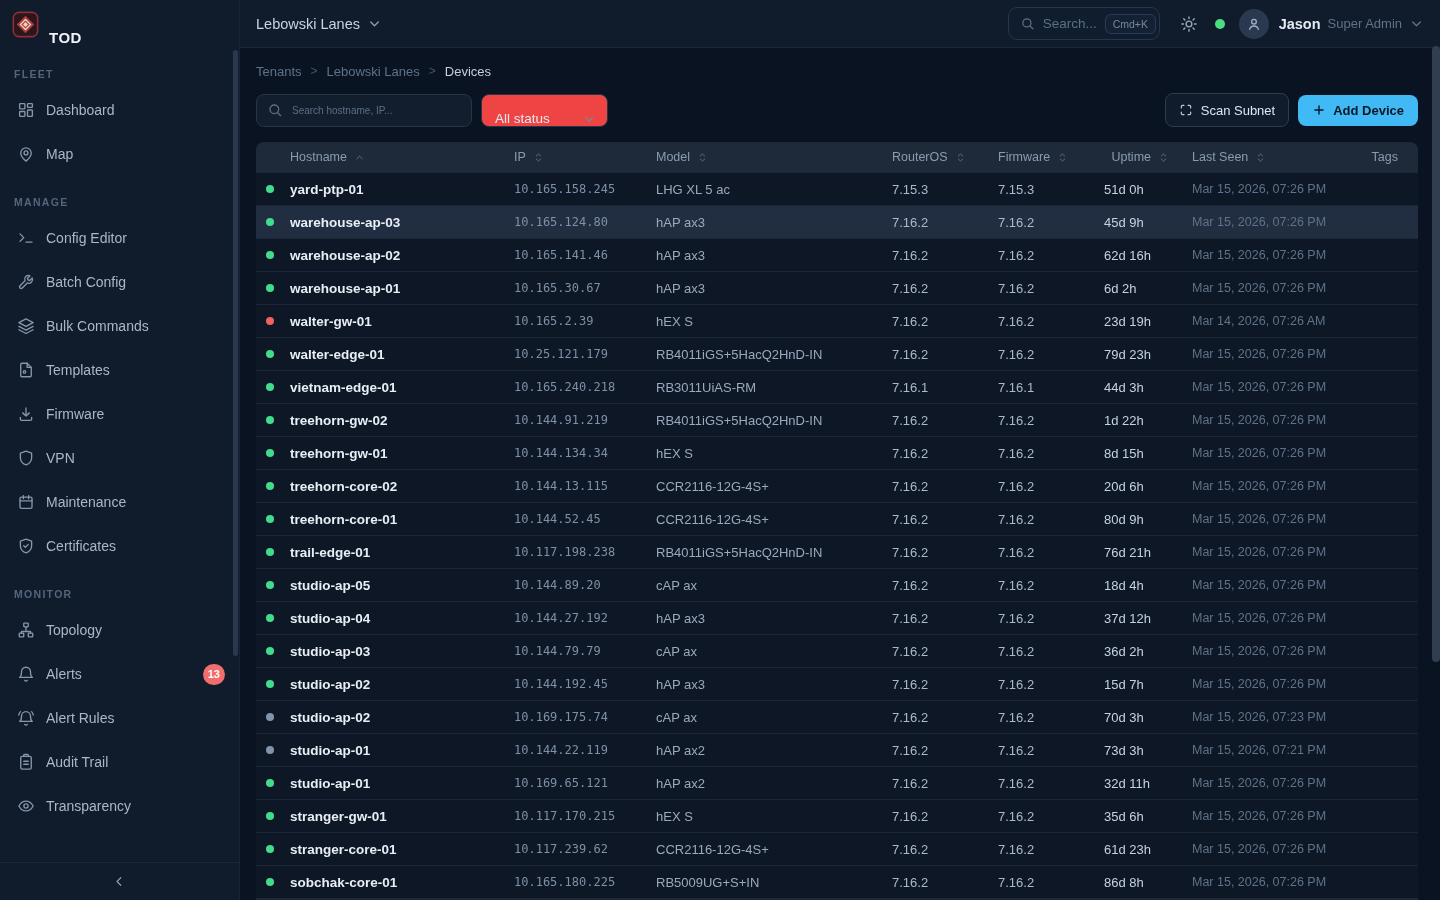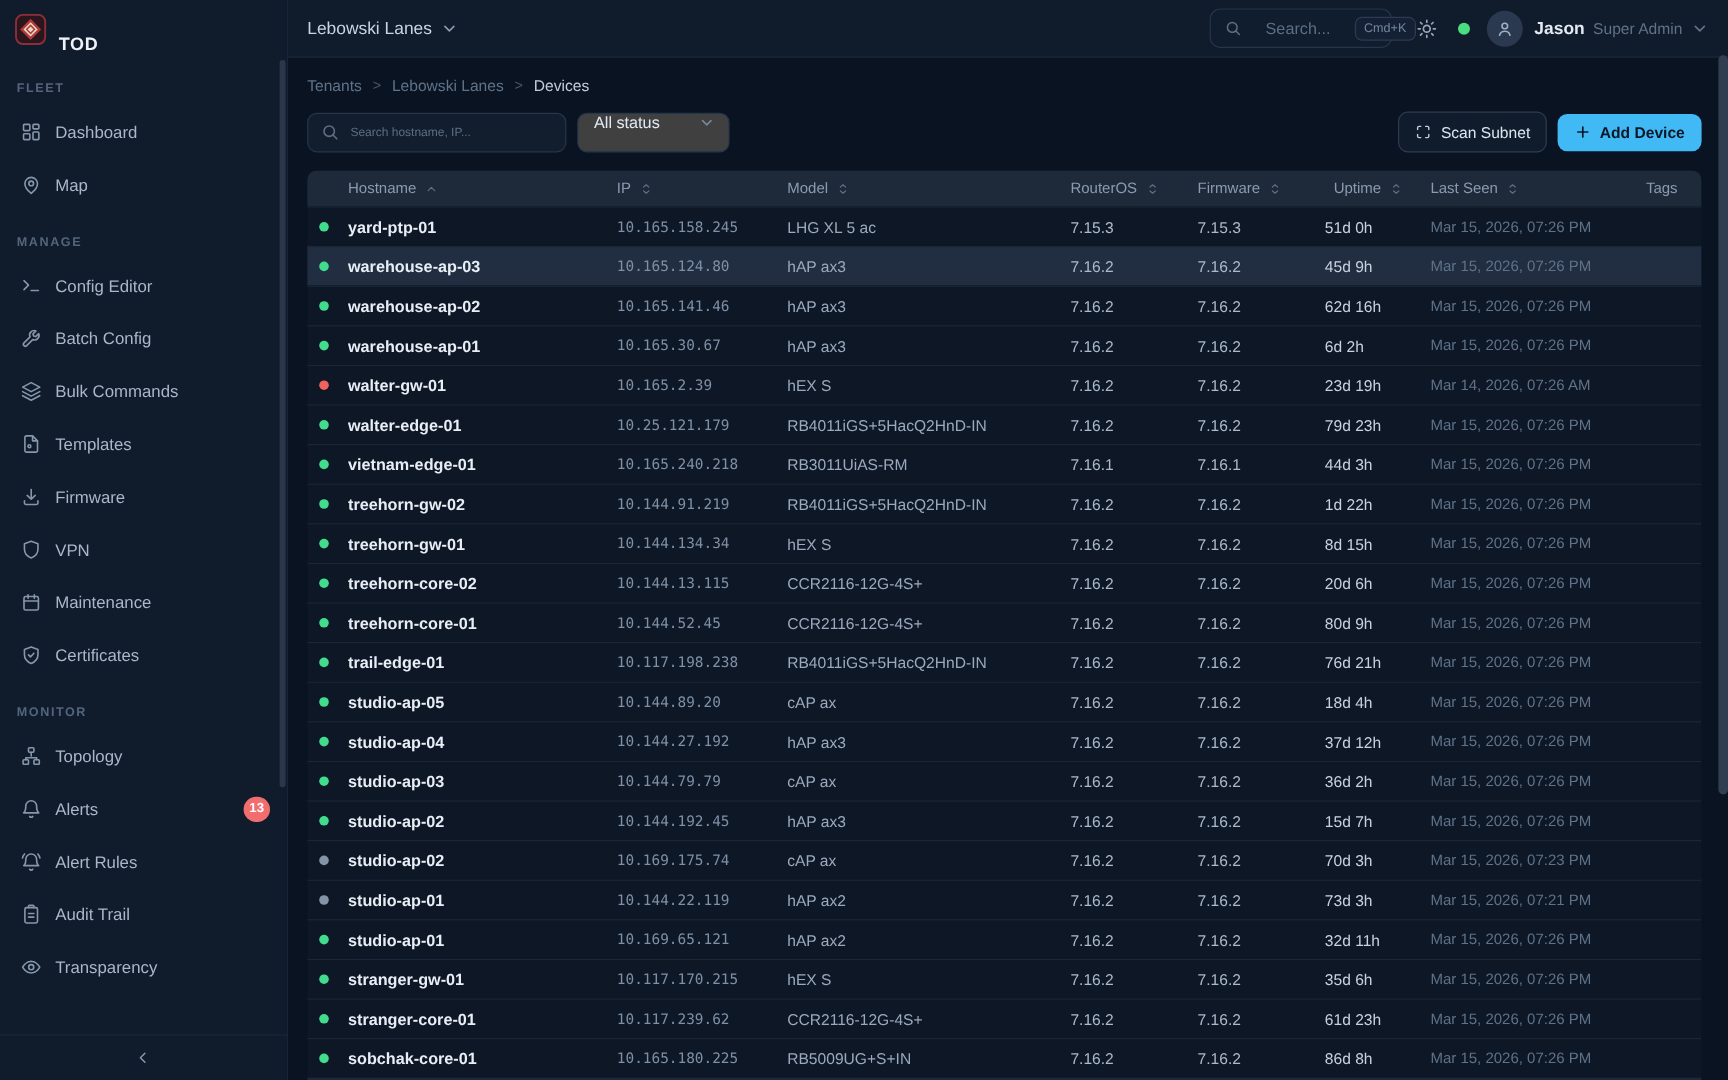--- a/index.html
+++ b/index.html
@@ -48,21 +48,21 @@
   .main { flex:1 1 auto; display:flex; flex-direction:column; min-width:0; }
   .topbar {
     height:48px; flex:0 0 auto; background:#101b2b; border-bottom:1px solid #1c2838;
     display:flex; align-items:center; padding:0 16px;
   }
   .tenant { display:flex; align-items:center; gap:7px; color:#c9d4e2; font-size:14.5px; font-weight:500; cursor:pointer; }
   .tenant .icon { width:15px; height:15px; color:#8a9ab0; }
   .topbar-right { margin-left:auto; display:flex; align-items:center; }
   .global-search {
     width:152px; height:33px; border:1px solid #273549; background:#101d2f; border-radius:9px;
-    display:flex; align-items:center; padding:0 6px 0 11px; gap:20px; cursor:pointer;
+    display:flex; align-items:center; padding:0 6px 0 11px; gap:8px; cursor:pointer;
   }
   .global-search .icon { width:15px; height:15px; color:#5c6f85; }
   .global-search-text { color:#5c6f85; font-size:13.5px; flex:1; }
   .kbd {
     border:1px solid #2d3b52; border-radius:6px; background:#142134; color:#7487a0;
     font-size:10.5px; padding:3px 7px; white-space:nowrap;
   }
   .theme-toggle { width:18px; height:18px; color:#96a6ba; margin-left:20px; cursor:pointer; }
   .presence-dot { width:10px; height:10px; border-radius:50%; background:#4ade80; margin:0 14px 0 17px; }
   .avatar { width:30px; height:30px; border-radius:50%; background:#2b3950; color:#9fb0c4; display:flex; align-items:center; justify-content:center; }
@@ -80,22 +80,22 @@
   .toolbar { margin-top:13px; display:flex; align-items:center; }
   .search-wrap { position:relative; }
   .search-wrap .icon { position:absolute; left:11px; top:8px; width:16px; height:16px; color:#5c6f85; }
   .device-search {
     width:216px; height:33px; background:#121d2e; border:1px solid #273549; border-radius:8px;
     color:#dbe4ee; font-size:10px; padding:0 10px 0 35px; outline:none;
     font-family:"Liberation Sans", sans-serif;
   }
   .device-search::placeholder { color:#5c6f85; }
   .status-select {
-    margin-left:9px; width:127px; height:33px; background:#404040; border:1px solid #273549;
-    border-radius:8px; display:flex; align-items:flex-start; padding:0 11px 0 13px; cursor:pointer;
+    margin-left:9px; width:127px; height:33px; background:#ef4444; border:1px solid #273549;
+    border-radius:8px; display:flex; align-items:flex-end; padding:0 11px 0 13px; cursor:pointer;
   }
   .status-select-value { color:#e2e9f2; font-size:13.5px; flex:1; }
   .status-select .icon { width:14px; height:14px; color:#77889d; }
   .toolbar-actions { margin-left:auto; display:flex; align-items:center; gap:9px; }
   .btn-ghost {
     height:34px; display:flex; align-items:center; gap:8px; padding:0 13px;
     border:1px solid #2e3c52; border-radius:8px; background:#101b2c; color:#dde6f0;
     font-size:13px; cursor:pointer;
   }
   .btn-ghost .icon { width:14px; height:14px; color:#c2cddc; }

